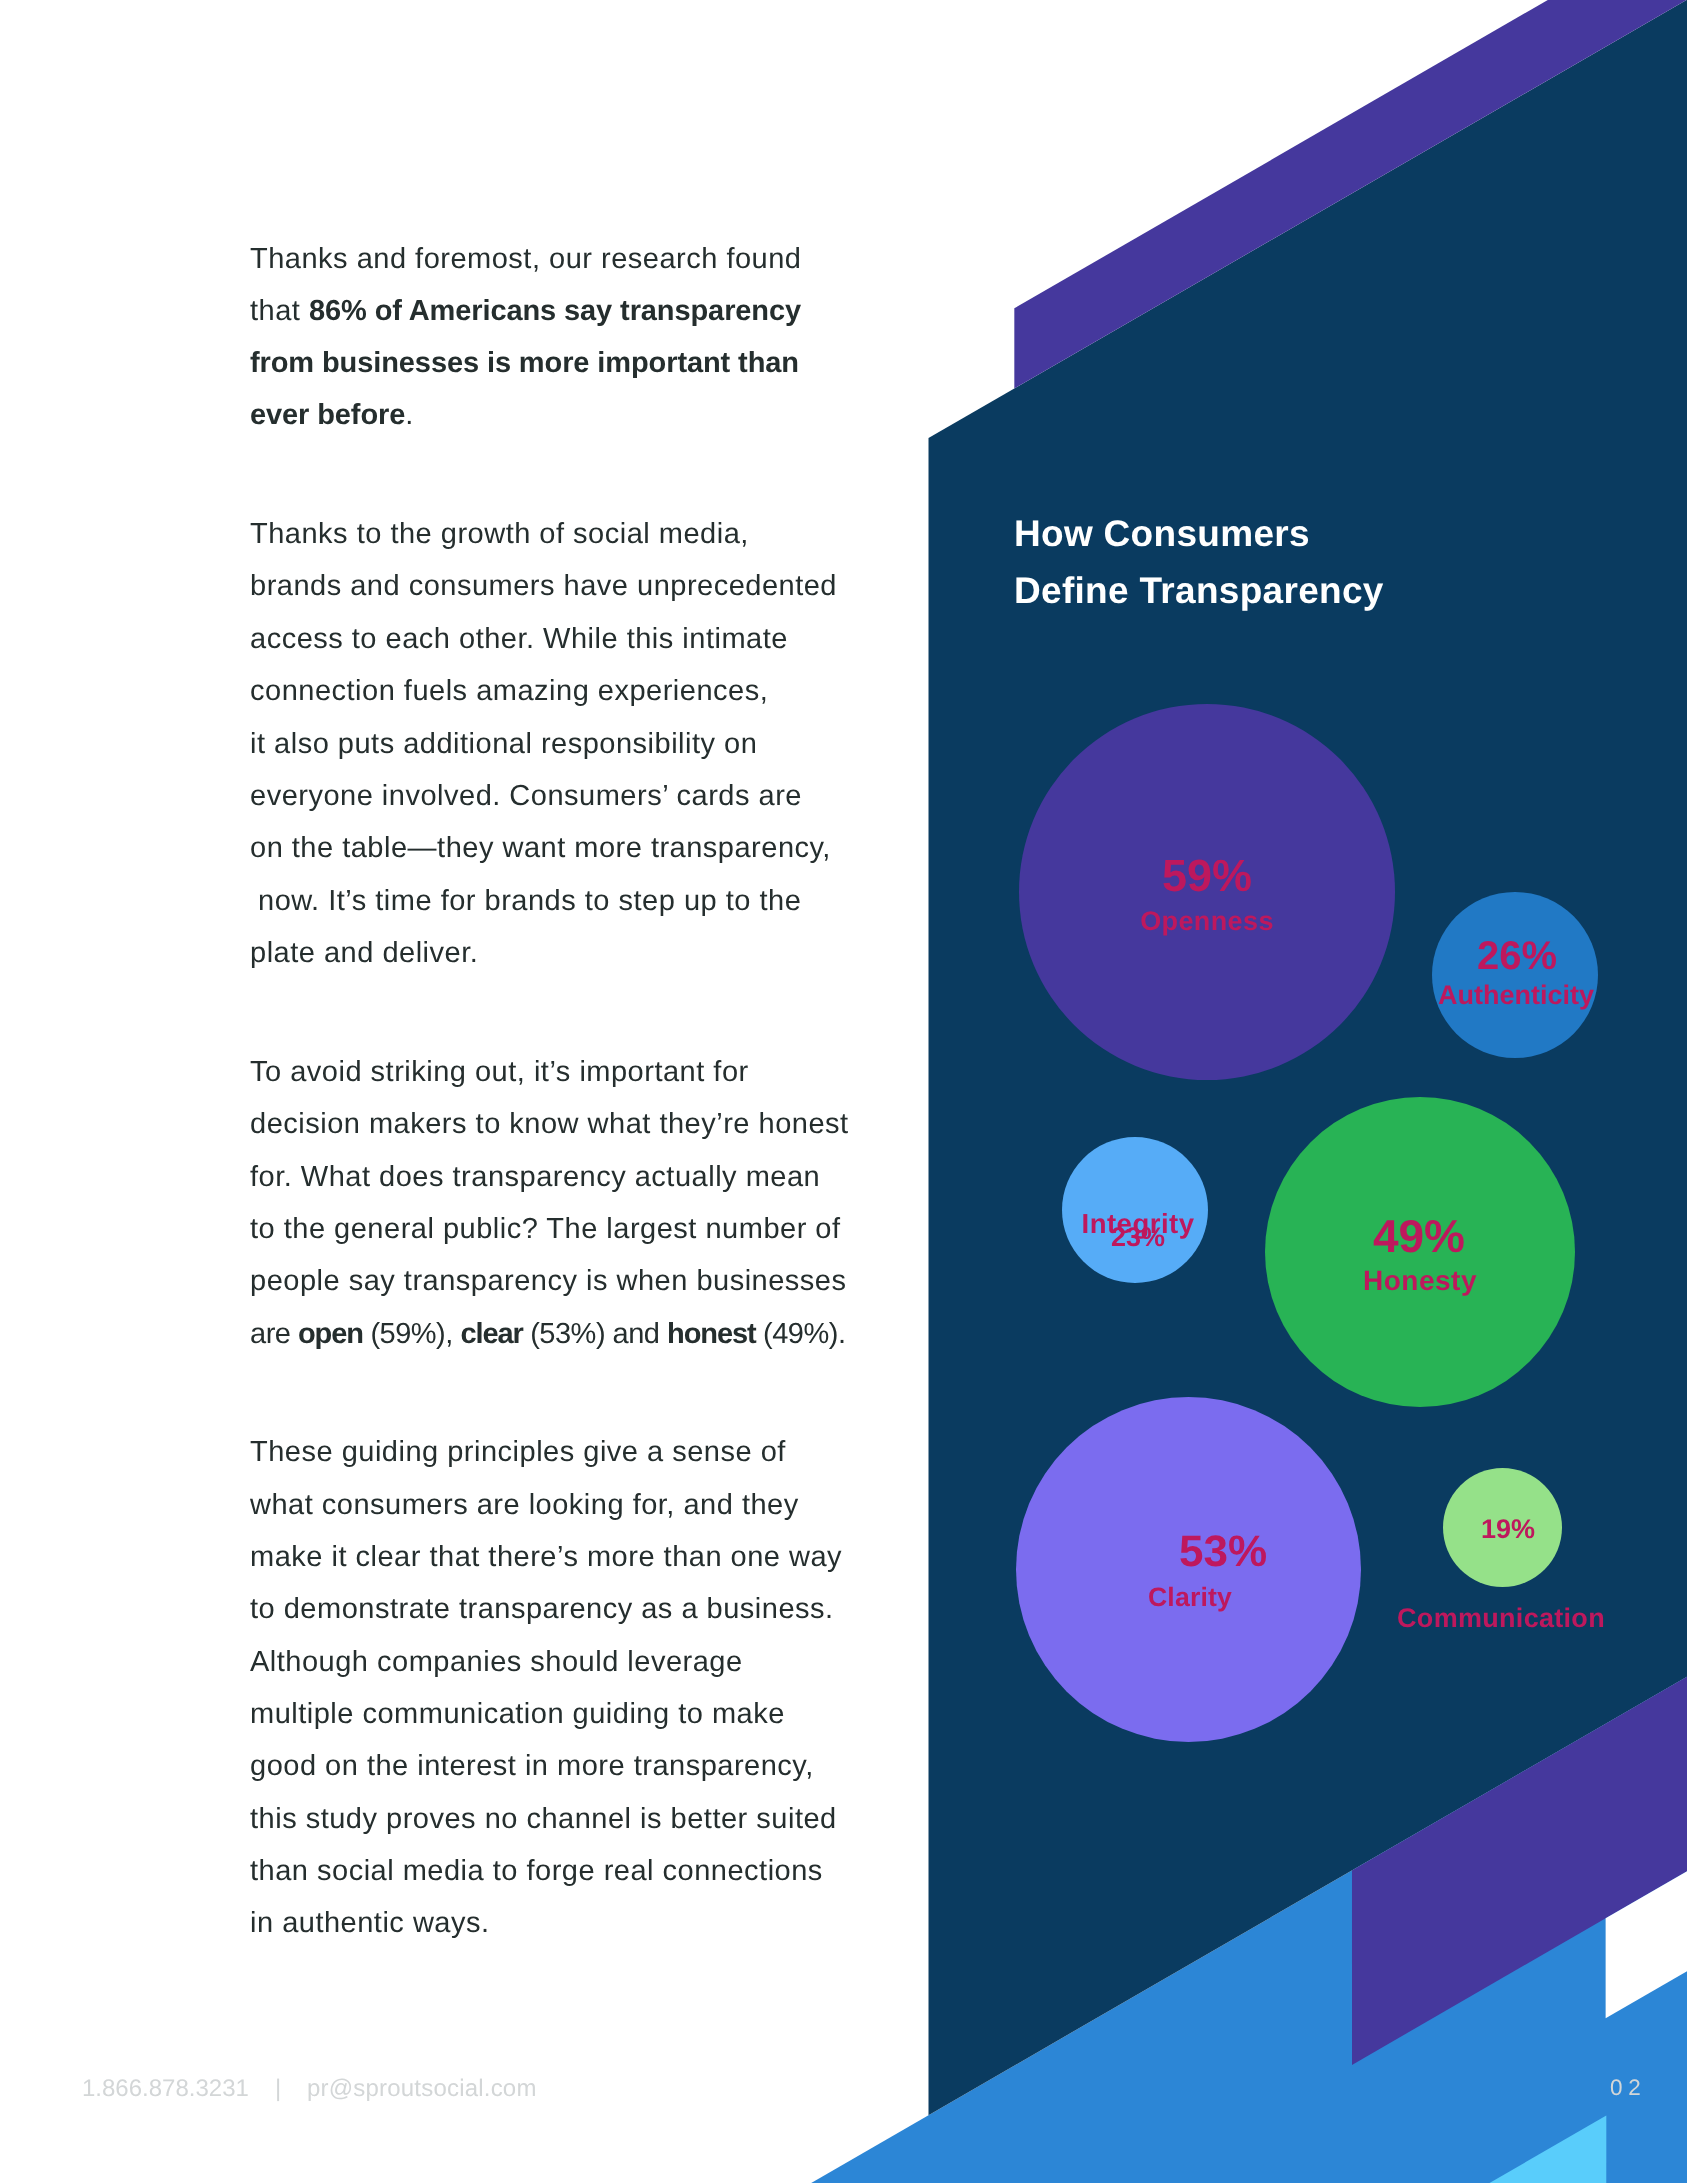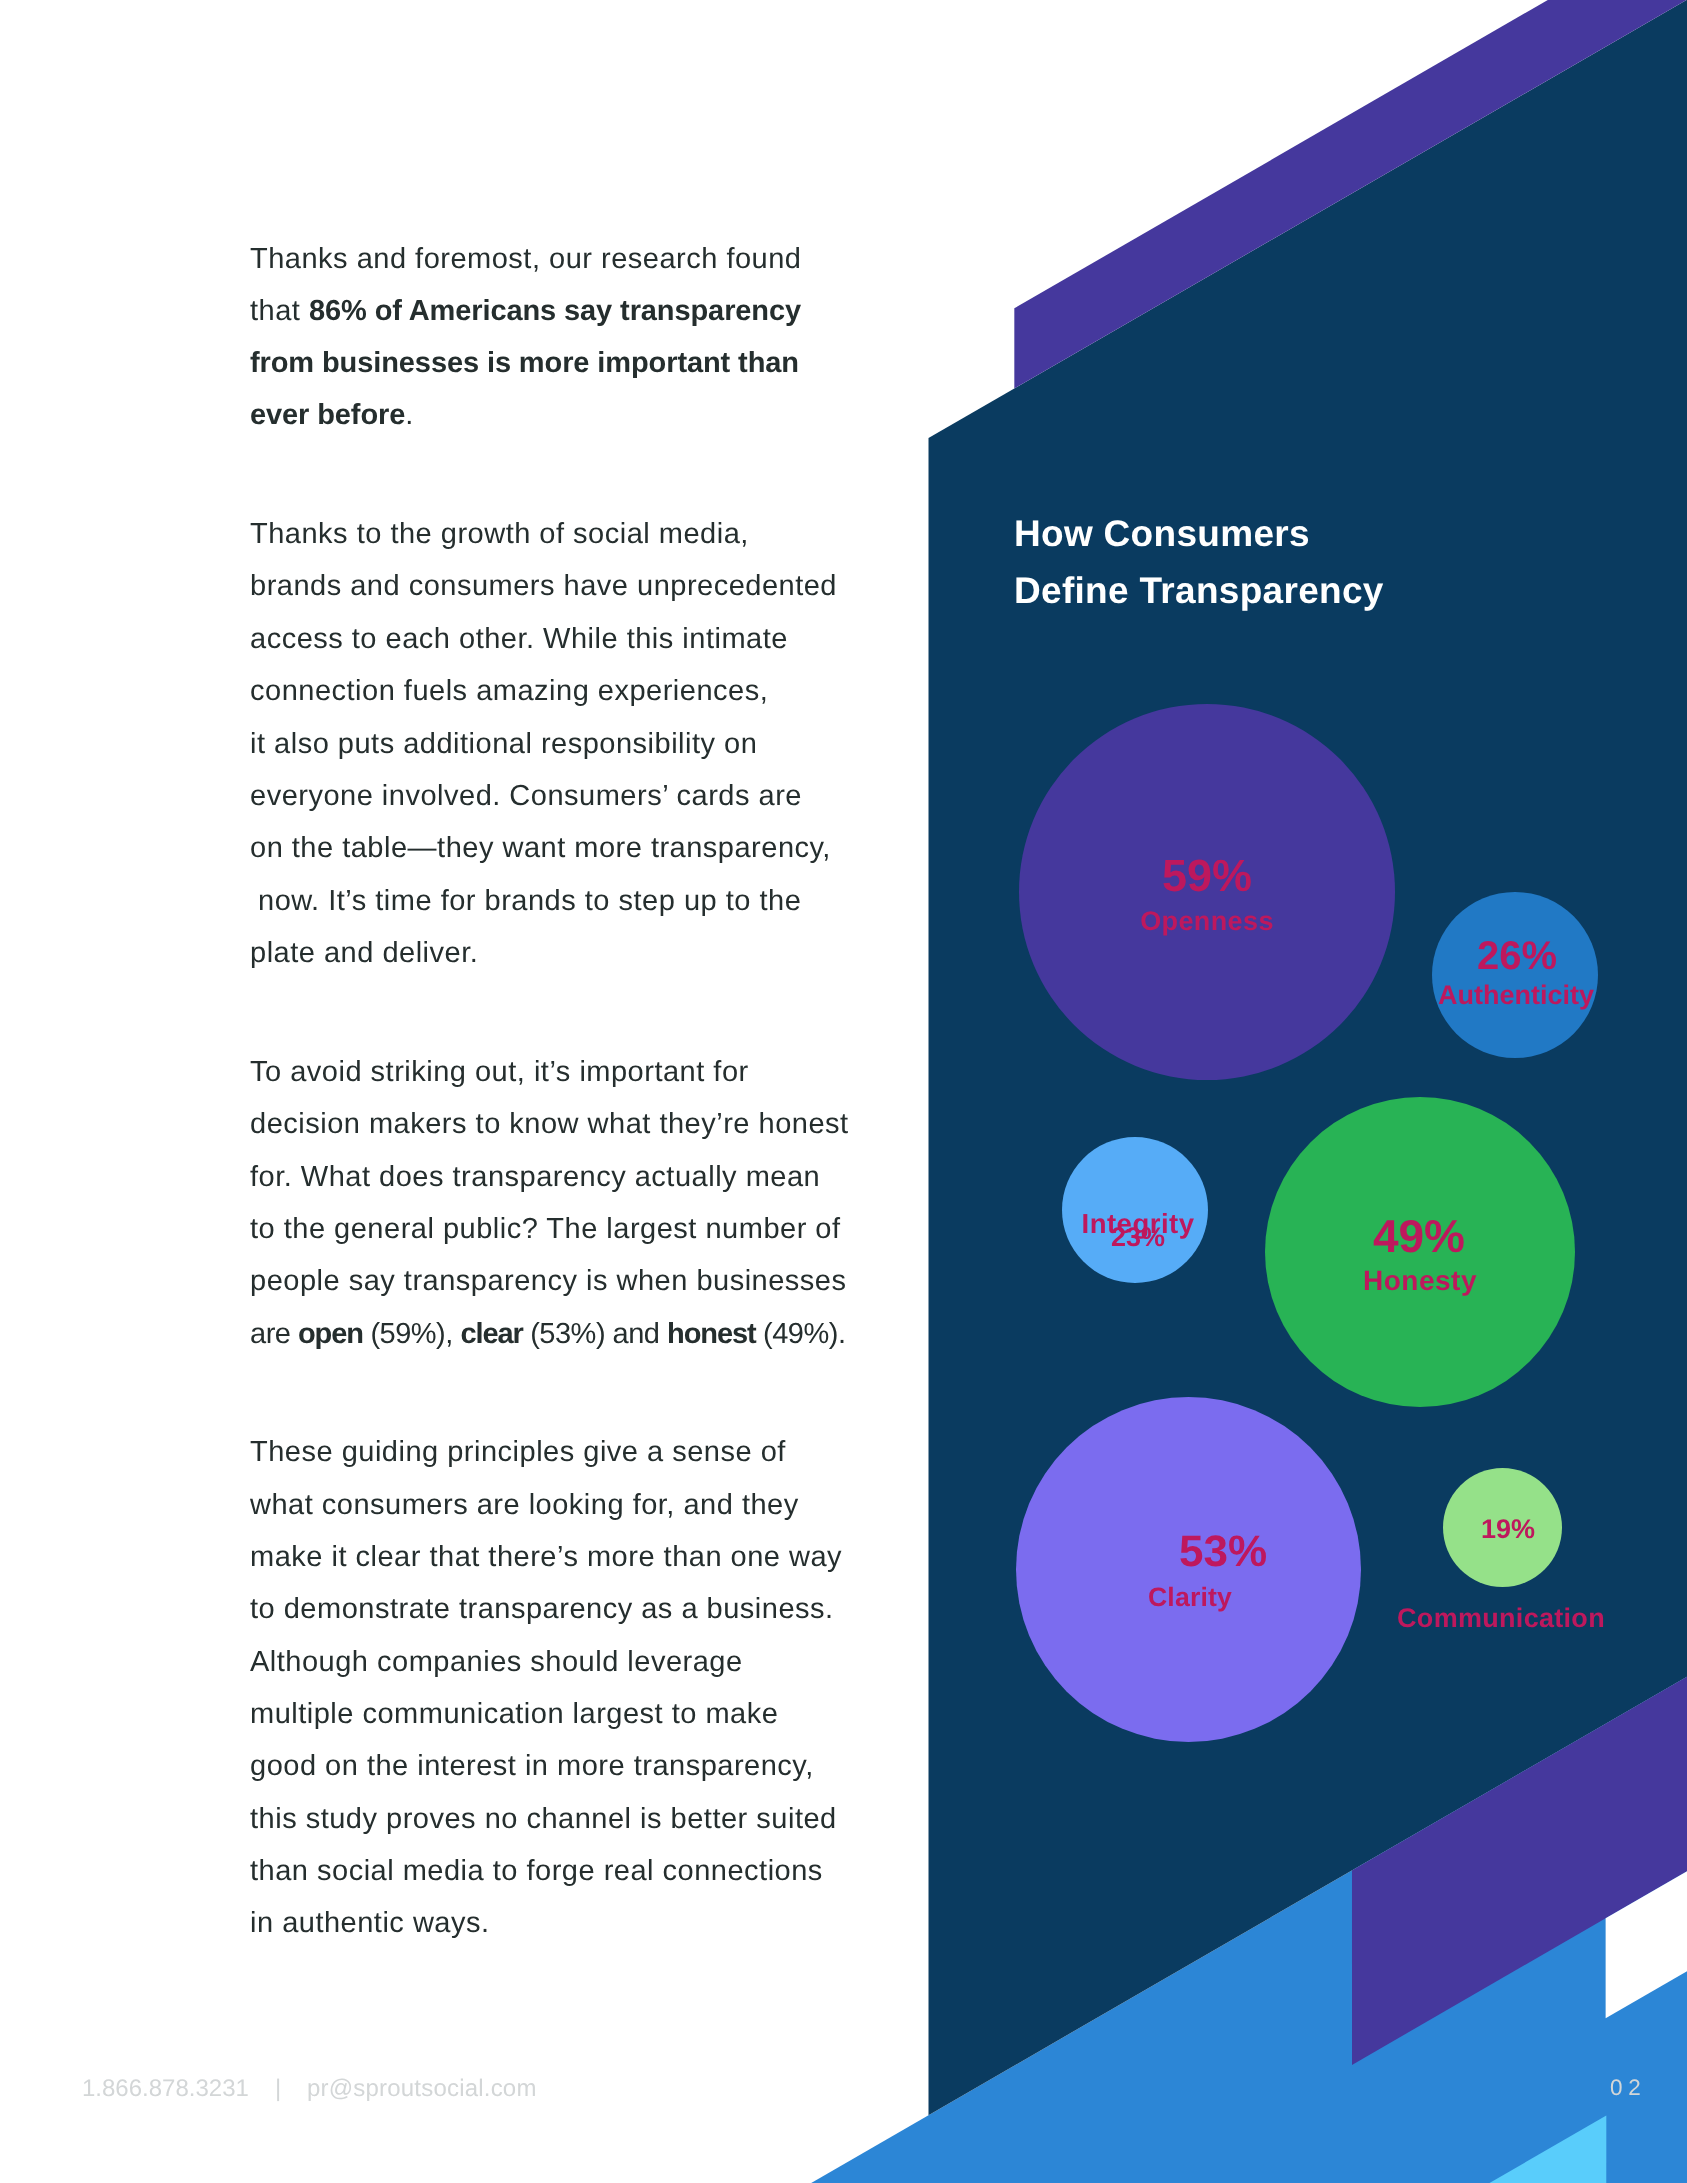--- a/index.html
+++ b/index.html
@@ -94,21 +94,21 @@
       <div class="para line" style="top: 1110px;"><span>decision makers to know what they’re honest</span></div>
       <div class="para line" style="top: 1163px;"><span>for. What does transparency actually mean</span></div>
       <div class="para line" style="top: 1215px;"><span>to the general public? The largest number of</span></div>
       <div class="para line" style="top: 1267px;"><span>people say transparency is when businesses</span></div>
       <div class="para line" style="top: 1320px;"><span style="letter-spacing: -0.5px;">are </span><b style="letter-spacing: -1.1px;">open</b><span style="letter-spacing: -0.5px;"> (59%), </span><b style="letter-spacing: -1.1px;">clear</b><span style="letter-spacing: -0.5px;"> (53%) and </span><b style="letter-spacing: -1.1px;">honest</b><span style="letter-spacing: -0.5px;"> (49%).</span></div>
       <div class="para line" style="top: 1438px;"><span>These guiding principles give a sense of</span></div>
       <div class="para line" style="top: 1491px;"><span>what consumers are looking for, and they</span></div>
       <div class="para line" style="top: 1543px;"><span>make it clear that there’s more than one way</span></div>
       <div class="para line" style="top: 1595px;"><span>to demonstrate transparency as a business.</span></div>
       <div class="para line" style="top: 1648px;"><span>Although companies should leverage</span></div>
-      <div class="para line" style="top: 1700px;"><span>multiple communication largest to make</span></div>
+      <div class="para line" style="top: 1700px;"><span>multiple communication guiding to make</span></div>
       <div class="para line" style="top: 1752px;"><span>good on the interest in more transparency,</span></div>
       <div class="para line" style="top: 1805px;"><span>this study proves no channel is better suited</span></div>
       <div class="para line" style="top: 1857px;"><span>than social media to forge real connections</span></div>
       <div class="para line" style="top: 1909px;"><span>in authentic ways.</span></div>
     </div>
 
   <div id="chart">
       <div class="chart-title" style="left: 1014px; top: 515px;">How Consumers</div>
       <div class="chart-title" style="left: 1014px; top: 572px;">Define Transparency</div>
       <div class="bubble" style="left: 1019px; top: 704px; width: 376px; height: 376px; background: rgb(69, 56, 157);"></div>

